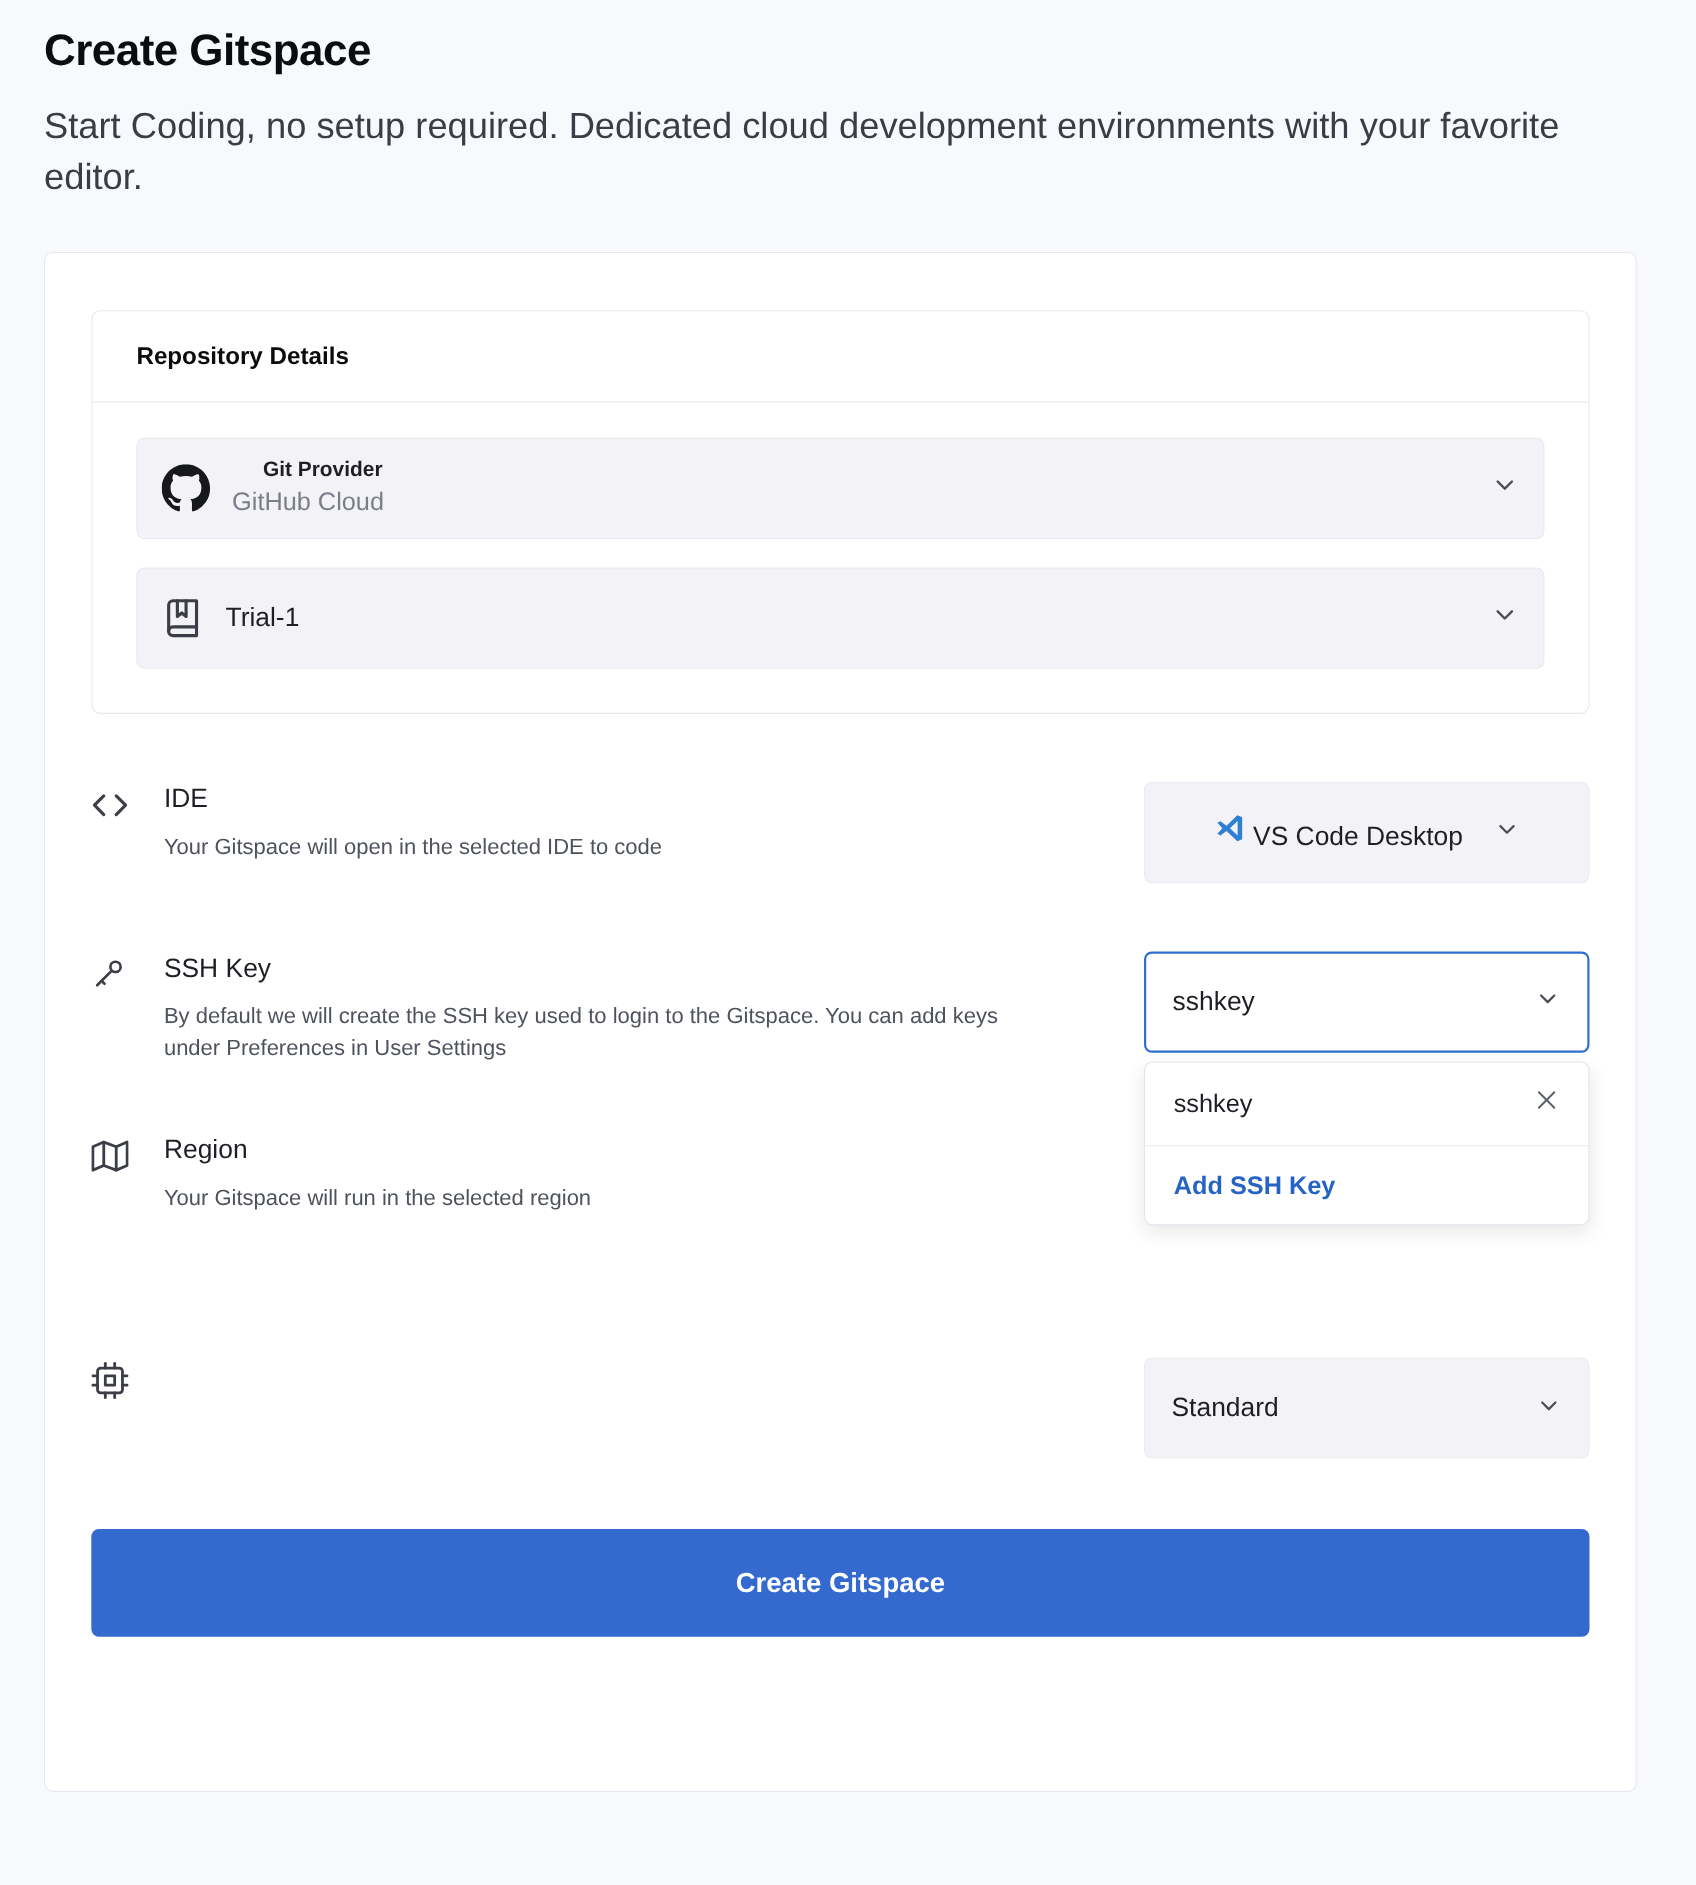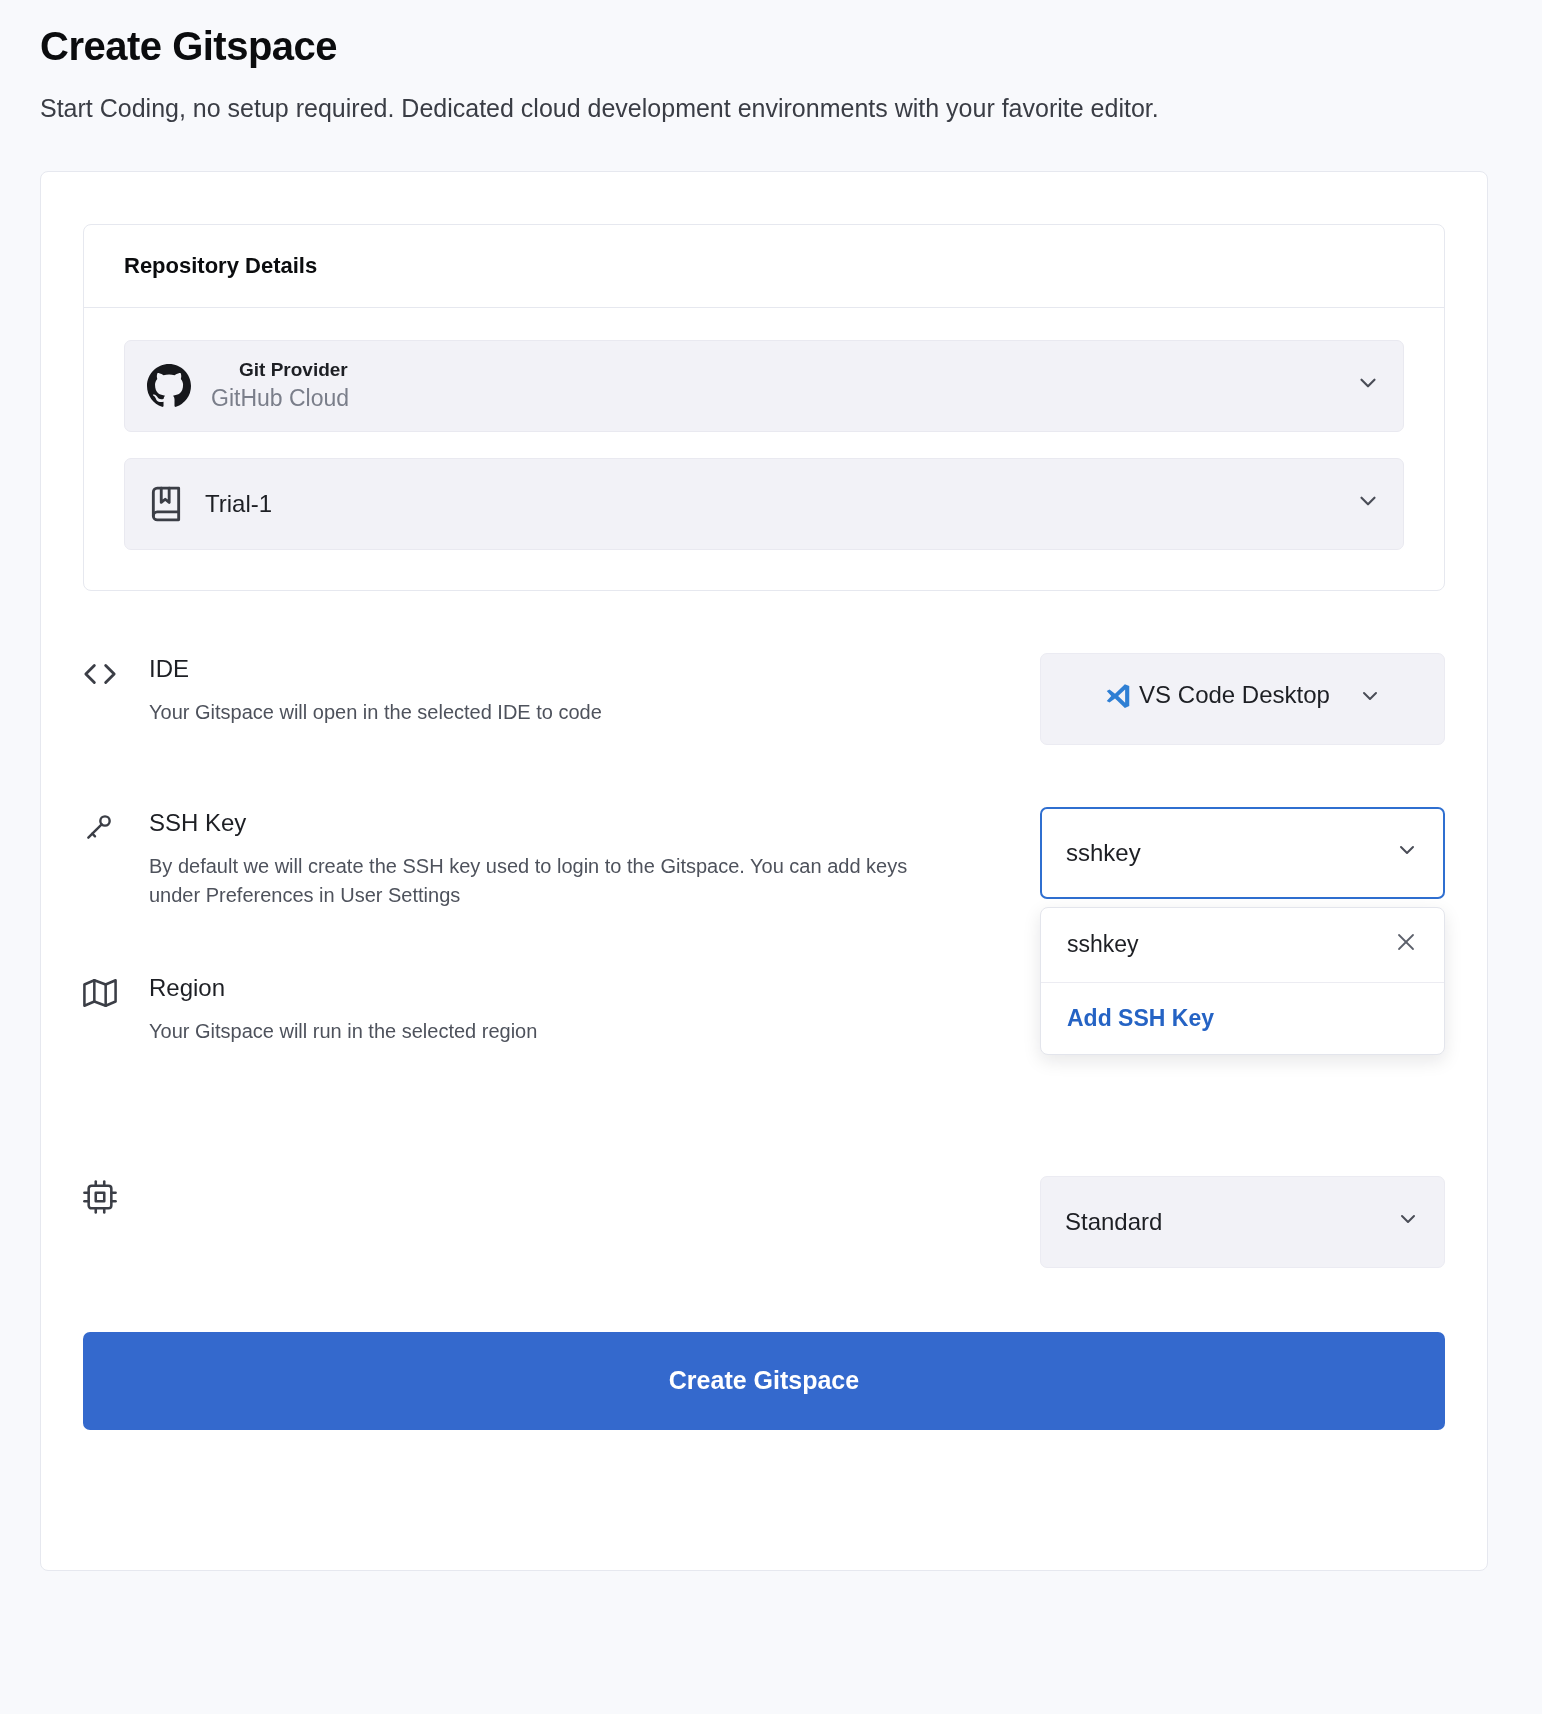--- a/index.html
+++ b/index.html
@@ -18,21 +18,21 @@
   }
   .page-title {
     font-size: 40px;
     font-weight: bold;
     letter-spacing: -0.5px;
     margin: 10px 0 0 0;
     padding-top: 14px;
     color: #0b0c0e;
   }
   .page-subtitle {
-    font-size: 25px;
+    font-size: 33px;
     line-height: 1.42;
     color: #3a3d45;
     margin: 22px 0 0 0;
     max-width: 1440px;
     font-weight: 400;
   }
   .card {
     margin-top: 44px;
     background: #ffffff;
     border: 1px solid #e6e8ef;
@@ -105,21 +105,21 @@
     font-size: 24px;
     color: #1d1f24;
     cursor: pointer;
     justify-content: space-between;
   }
   .select.centered { justify-content: center; gap: 14px; }
   .select.active {
     background: #ffffff;
     border: 2px solid #2f6fd0;
   }
-  .select .sv { display: flex; align-items: flex-start; gap: 6px; }
+  .select .sv { display: flex; align-items: flex-end; gap: 6px; }
   .vscode-label { color: #1d1f24; font-size: 24px; }
 
   .dropdown {
     position: absolute;
     right: 0;
     top: 100px;
     width: 405px;
     background: #ffffff;
     border: 1px solid #e3e5ec;
     border-radius: 8px;

